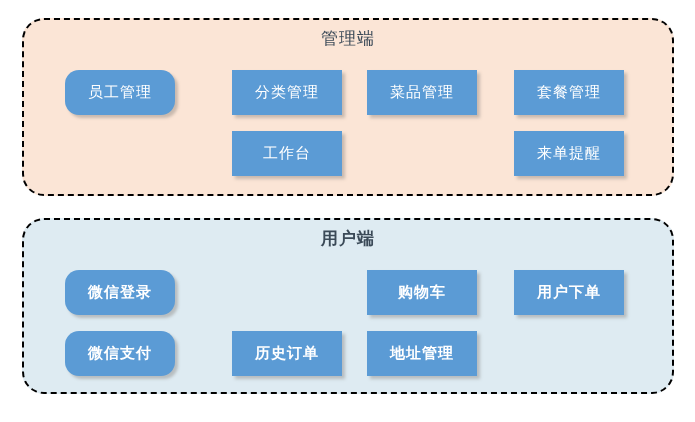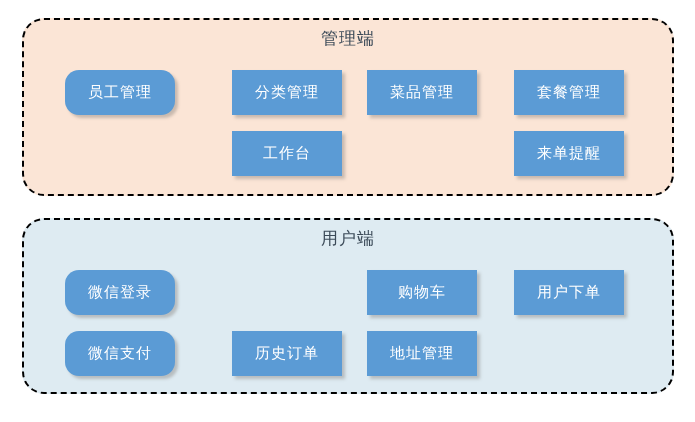--- a/index.html
+++ b/index.html
@@ -36,20 +36,21 @@
     width: 652px;
     height: 178px;
     background: #FBE5D6;
   }
   .panel-user {
     left: 22px;
     top: 218px;
     width: 652px;
     height: 176px;
     background: #DEEBF2;
+    font-weight: bold;
   }
 
   .panel-title {
     position: absolute;
     left: 0;
     top: 8px;
     width: 100%;
     text-align: center;
     font-size: 17px;
     line-height: 22px;

